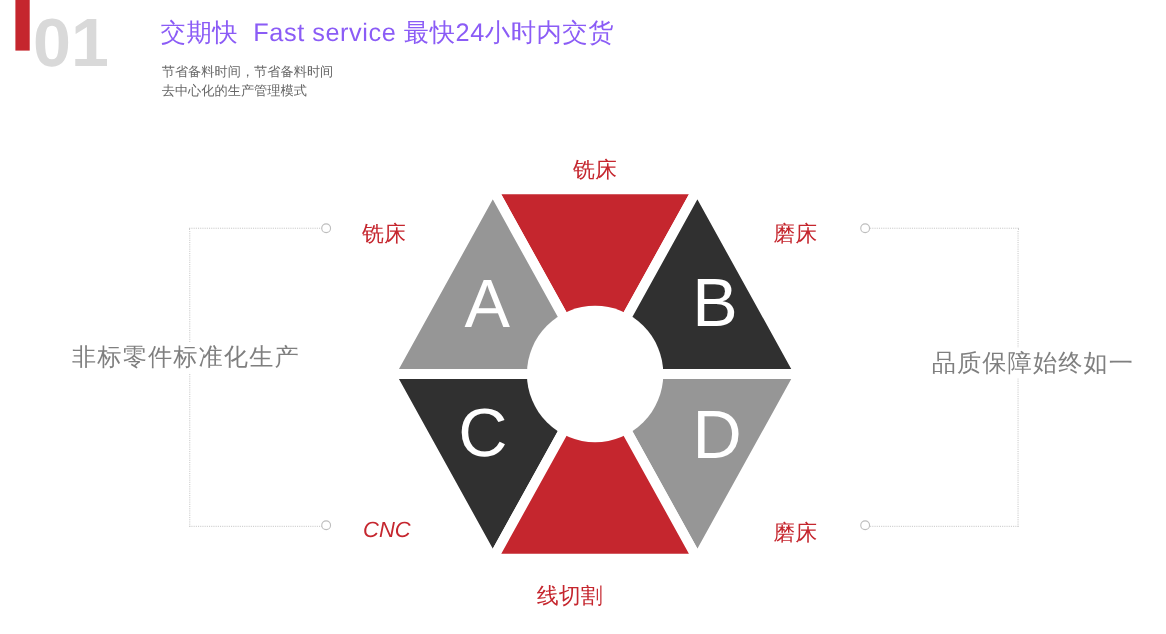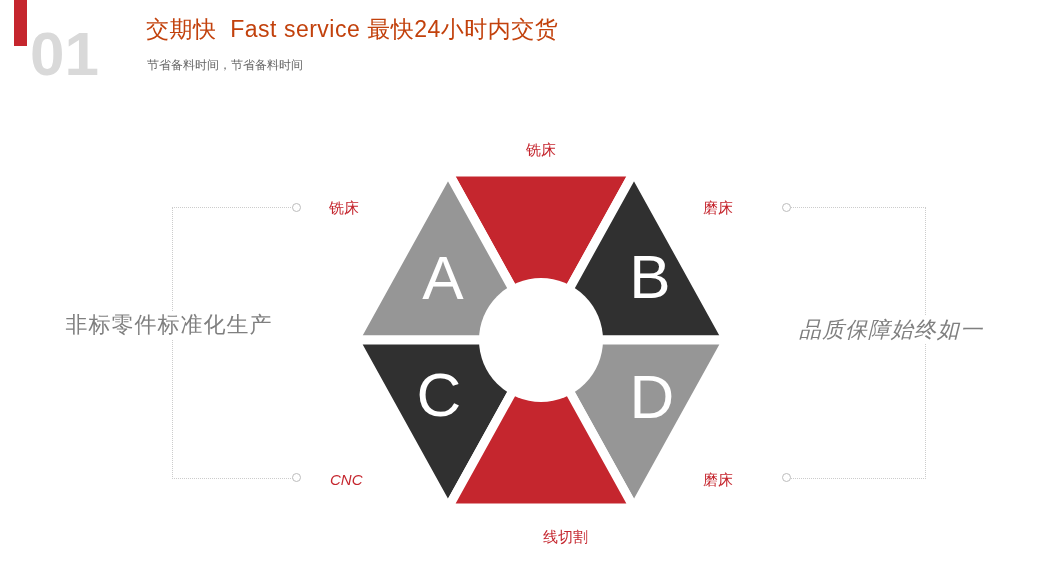--- a/index.html
+++ b/index.html
@@ -1,71 +1,72 @@
 <!DOCTYPE html>
 <html><head>
 <meta charset="utf-8">
 <style>
   html,body{margin:0;padding:0;background:#fff;}
   body{font-family:"Liberation Sans","DejaVu Sans",sans-serif;}
   .stage{position:relative;width:1060px;height:576px;background:#fff;overflow:hidden;}
 
   .accent-bar{position:absolute;left:14px;top:0;width:13px;height:46px;background:#c5262e;}
-  .big-index{position:absolute;left:30px;top:18px;font-size:62px;font-weight:700;color:#d9d9d9;line-height:1.15;}
-  .title{position:absolute;left:146px;top:14px;font-size:23px;color:#c2410c;font-weight:500;letter-spacing:.5px;white-space:pre;}
+  .big-index{position:absolute;left:30px;top:4px;font-size:62px;font-weight:700;color:#d9d9d9;line-height:1.15;}
+  .title{position:absolute;left:146px;top:14px;font-size:23px;color:#8b5cf6;font-weight:500;letter-spacing:.5px;white-space:pre;}
   .subtitles{position:absolute;left:147px;top:57px;font-size:12px;color:#666;line-height:17px;}
 
   .bracket{position:absolute;}
   .bracket-left{left:172px;top:207px;width:120px;height:270px;
     border-left:1px dotted #cccccc;border-top:1px dotted #cccccc;border-bottom:1px dotted #cccccc;}
   .bracket-right{left:791px;top:207px;width:134px;height:270px;
     border-right:1px dotted #cccccc;border-top:1px dotted #cccccc;border-bottom:1px dotted #cccccc;}
   .node-dot{position:absolute;width:7px;height:7px;border:1px solid #bdbdbd;border-radius:50%;background:#fff;}
 
   .side-caption{position:absolute;font-size:22px;color:#7f7f7f;text-align:center;background:#fff;line-height:28px;letter-spacing:1px;}
 
-  .callout{position:absolute;font-size:15px;color:#c5262e;white-space:nowrap;}
+  .callout{position:absolute;font-size:20px;color:#c5262e;white-space:nowrap;}
 
   .hex{position:absolute;left:339px;top:158px;}
   .segments{stroke:#ffffff;stroke-width:9;stroke-linejoin:miter;}
   .seg-red{fill:#c5262e;}
   .seg-gray{fill:#969696;}
   .seg-dark{fill:#303030;}
   .hub{fill:#ffffff;}
   .letter{fill:#ffffff;font-size:62px;font-family:"Liberation Sans",sans-serif;
     text-anchor:middle;dominant-baseline:central;font-weight:400;}
 </style>
 </head>
 <body>
 
 <div class="stage">
 
   <div class="accent-bar"></div>
   <div class="big-index">01</div>
   <div class="title">交期快  Fast service 最快24小时内交货</div>
   <div class="subtitles">
     <div>节省备料时间，节省备料时间</div>
+    <div>去中心化的生产管理模式</div>
   </div>
 
   <div class="bracket bracket-left"></div>
   <div class="bracket bracket-right"></div>
   <div class="node-dot" style="left:292px;top:203px;"></div>
   <div class="node-dot" style="left:292px;top:473px;"></div>
   <div class="node-dot" style="left:782px;top:203px;"></div>
   <div class="node-dot" style="left:782px;top:473px;"></div>
 
   <div class="side-caption" style="left:40px;top:311px;width:258px;">非标零件标准化生产</div>
-  <div class="side-caption" style="left:774px;top:316px;width:234px;font-style:italic;">品质保障始终如一</div>
+  <div class="side-caption" style="left:822px;top:316px;width:234px;">品质保障始终如一</div>
 
   <div class="callout" style="left:491px;top:141px;width:100px;text-align:center;">铣床</div>
   <div class="callout" style="left:329px;top:199px;">铣床</div>
   <div class="callout" style="left:703px;top:199px;">磨床</div>
   <div class="callout" style="left:330px;top:471px;font-style:italic;">CNC</div>
   <div class="callout" style="left:703px;top:471px;">磨床</div>
-  <div class="callout" style="left:488px;top:528px;width:100px;text-align:right;">线切割</div>
+  <div class="callout" style="left:488px;top:528px;width:100px;text-align:left;">线切割</div>
 
   <svg class="hex" width="404" height="364" viewBox="-202 -182 404 364">
     <g class="segments">
       <polygon points="-93,-168 93,-168 0,0" class="seg-red"></polygon>
       <polygon points="-186,0 -93,-168 0,0" class="seg-gray"></polygon>
       <polygon points="93,-168 186,0 0,0" class="seg-dark"></polygon>
       <polygon points="-186,0 -93,168 0,0" class="seg-dark"></polygon>
       <polygon points="186,0 93,168 0,0" class="seg-gray"></polygon>
       <polygon points="-93,168 93,168 0,0" class="seg-red"></polygon>
     </g>

